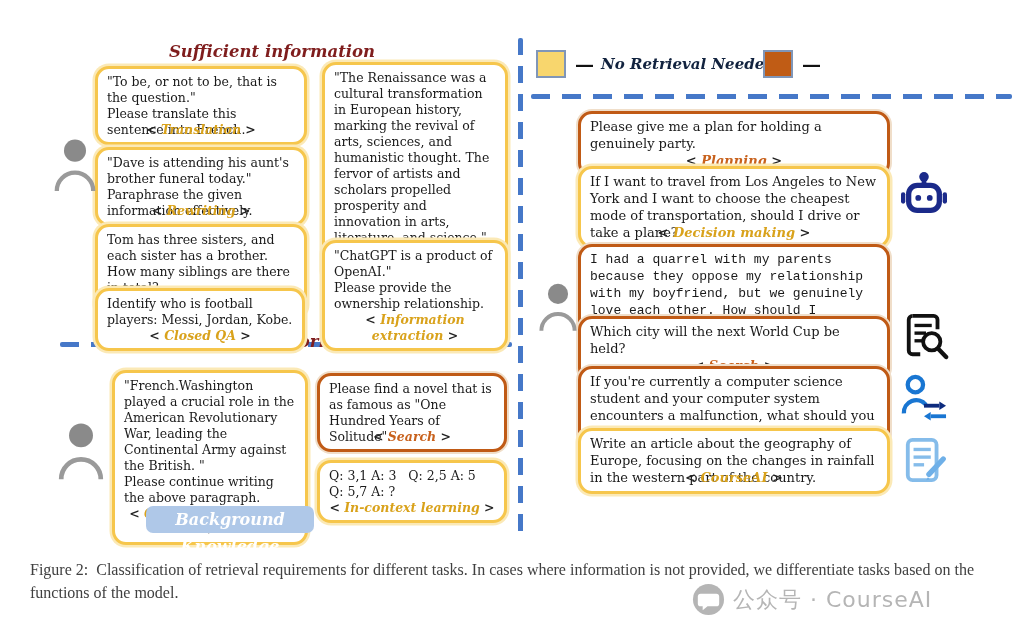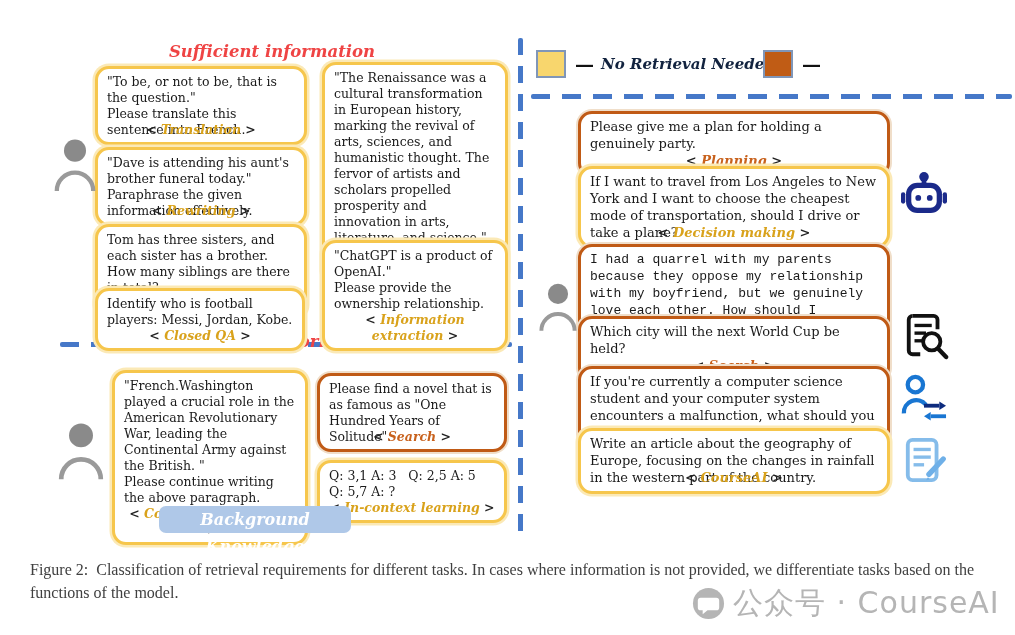--- a/index.html
+++ b/index.html
@@ -9,21 +9,21 @@
   
   .dash-v{position:absolute;left:518px;top:38px;width:5px;height:497px;
     background:repeating-linear-gradient(180deg,#4678C8 0 17px,transparent 17px 28px);border-radius:2px;}
   .dash-h{position:absolute;height:5px;
     background:repeating-linear-gradient(90deg,#4678C8 0 19px,transparent 19px 31px);border-radius:2px;}
   #dash-right{left:531px;top:94px;width:481px;}
   #dash-left{left:60px;top:342px;width:452px;}
 
   
   .sec-title{position:absolute;width:300px;text-align:center;font-weight:bold;font-style:italic;
-    font-size:16.5px;color:#ef4444;}
+    font-size:16.5px;color:#7f1d1d;}
   #t-sufficient{left:122px;top:42px;}
   #t-insufficient{left:122px;top:332px;}
 
   
   .legend-group{position:absolute;top:50px;display:flex;align-items:center;}
   #lg1{left:536px;}
   #lg2{left:763px;}
   .lg-square{width:30px;height:28px;border:2px solid #8096B8;box-sizing:border-box;}
   .sq-yellow{background:#F8D66D;}
   .sq-orange{background:#C05C15;}
@@ -71,28 +71,28 @@
   #avatar2{left:56px;top:418px;}
   #avatar3{left:537px;top:280px;}
   #icon-robot{left:901px;top:171px;}
   #icon-docsearch{left:903px;top:311px;}
   #icon-roleswap{left:901px;top:374px;}
   #icon-docwrite{left:903px;top:435px;}
 
   
   .bk-badge{position:absolute;top:506px;height:27px;line-height:27px;background:#AFC8E8;
     border-radius:7px;color:#fff;font-weight:bold;font-style:italic;font-size:16px;text-align:center;}
-  #badge-bk{left:159px;width:192px;}
+  #badge-bk{left:146px;width:168px;}
   #badge-nobk{left:607px;width:264px;}
 
   
   #caption{position:absolute;left:30px;top:559px;width:965px;font-family:"Liberation Serif",serif;
     font-size:16px;line-height:1.42;color:#404040;white-space:pre-wrap;}
   #watermark{position:absolute;left:692px;top:583px;display:flex;align-items:center;gap:8px;
-    color:#B5B5B5;font-family:"DejaVu Sans",sans-serif;font-size:30px;letter-spacing:1px;}
+    color:#B5B5B5;font-family:"DejaVu Sans",sans-serif;font-size:22px;letter-spacing:1px;}
 </style>
 </head>
 <body>
 
 <div id="canvas">
 
   <div class="dash-v"></div>
   <div class="dash-h" id="dash-right"></div>
   <div class="dash-h" id="dash-left"></div>
 

